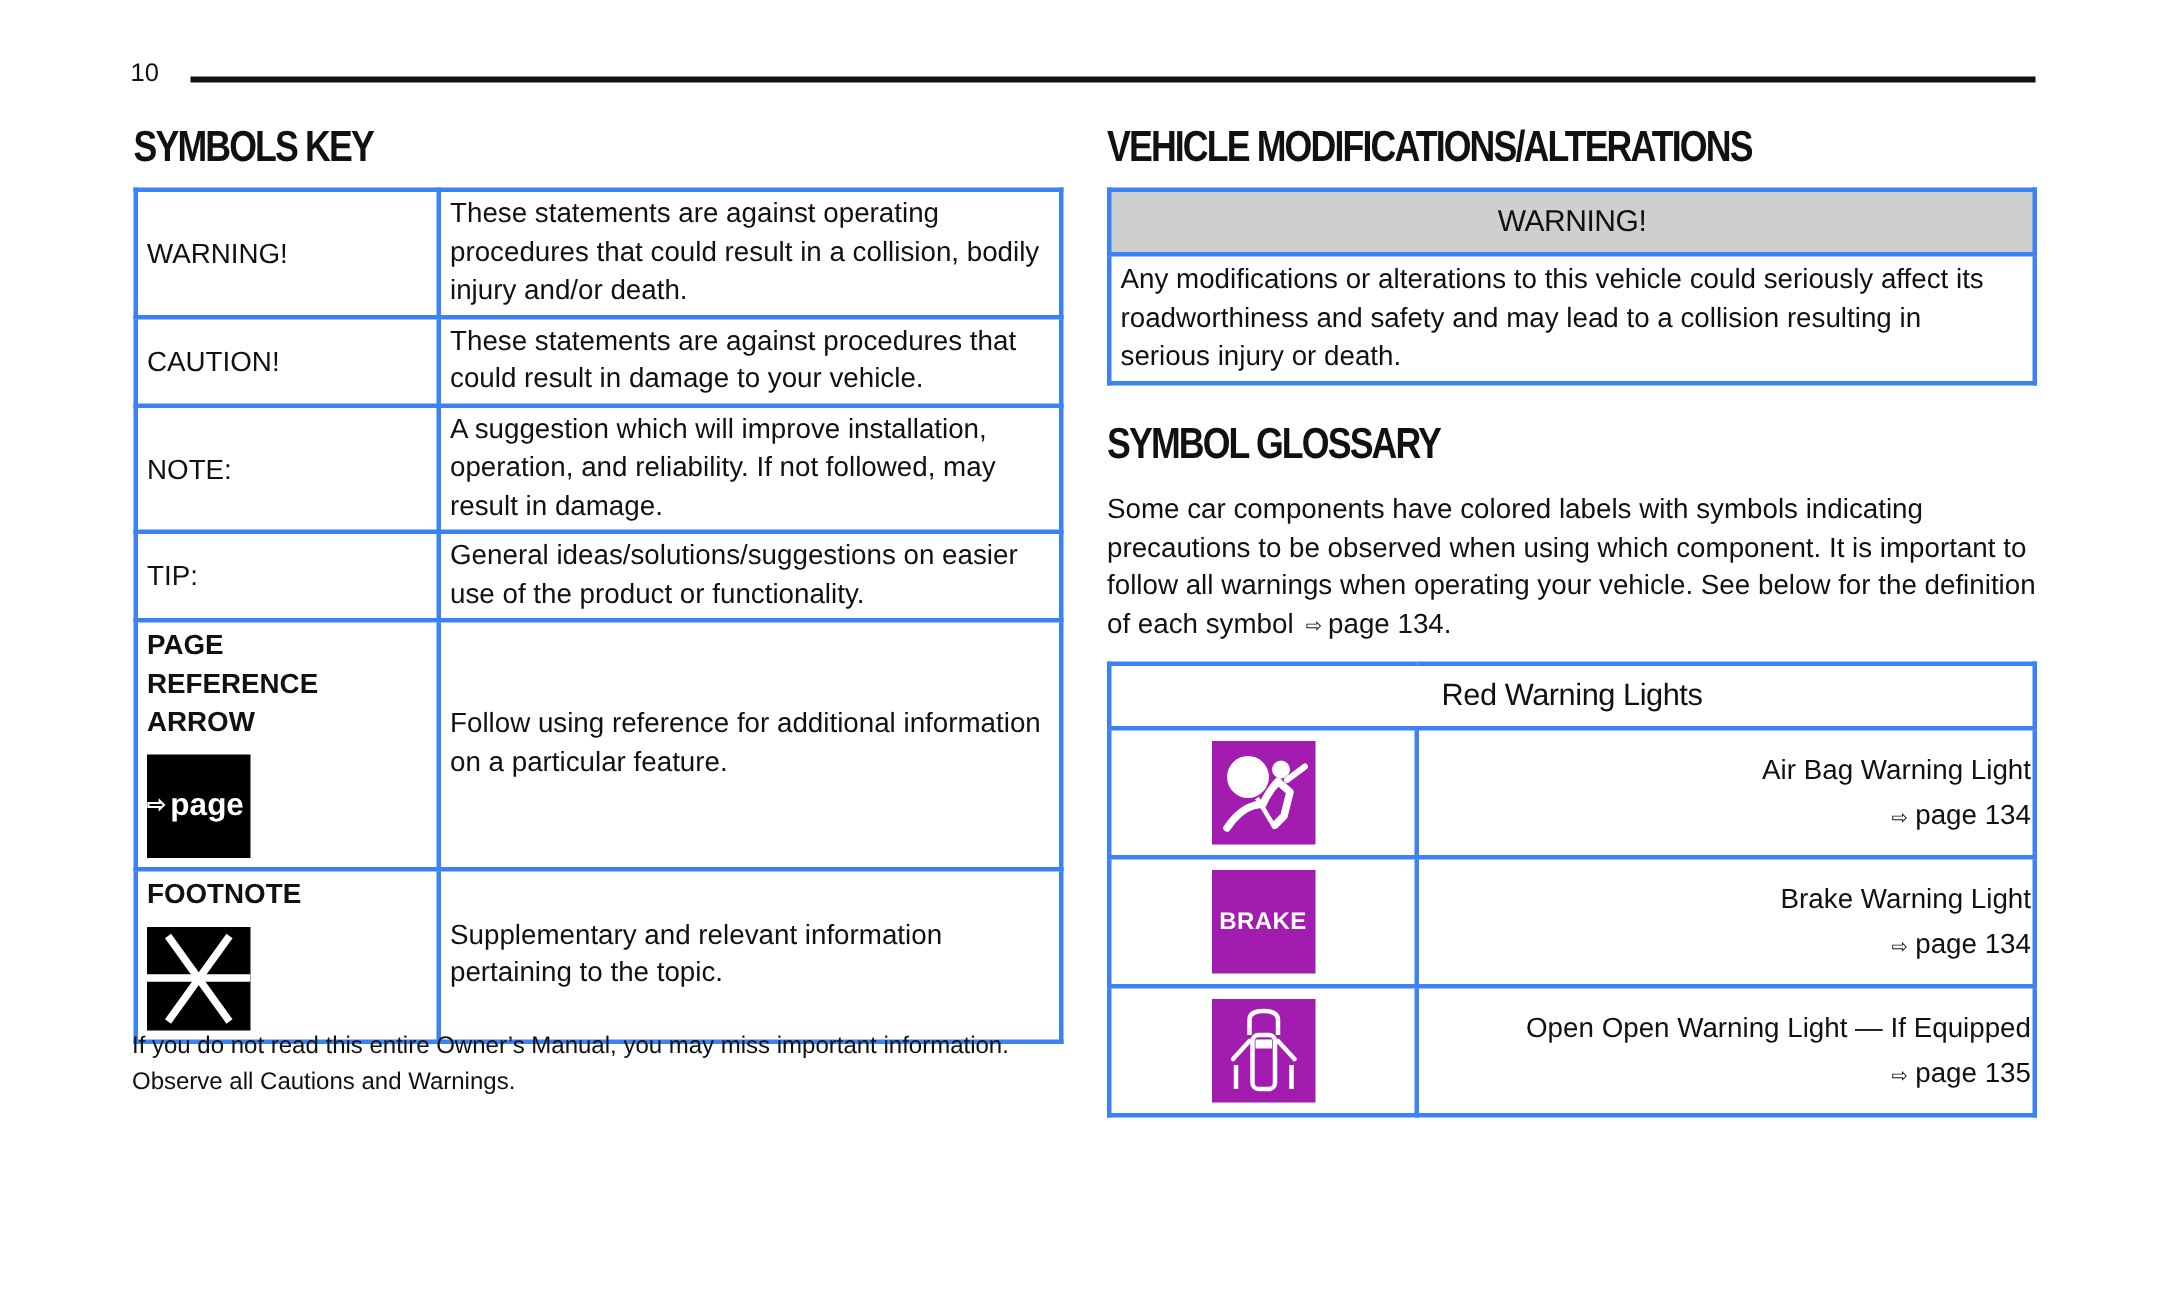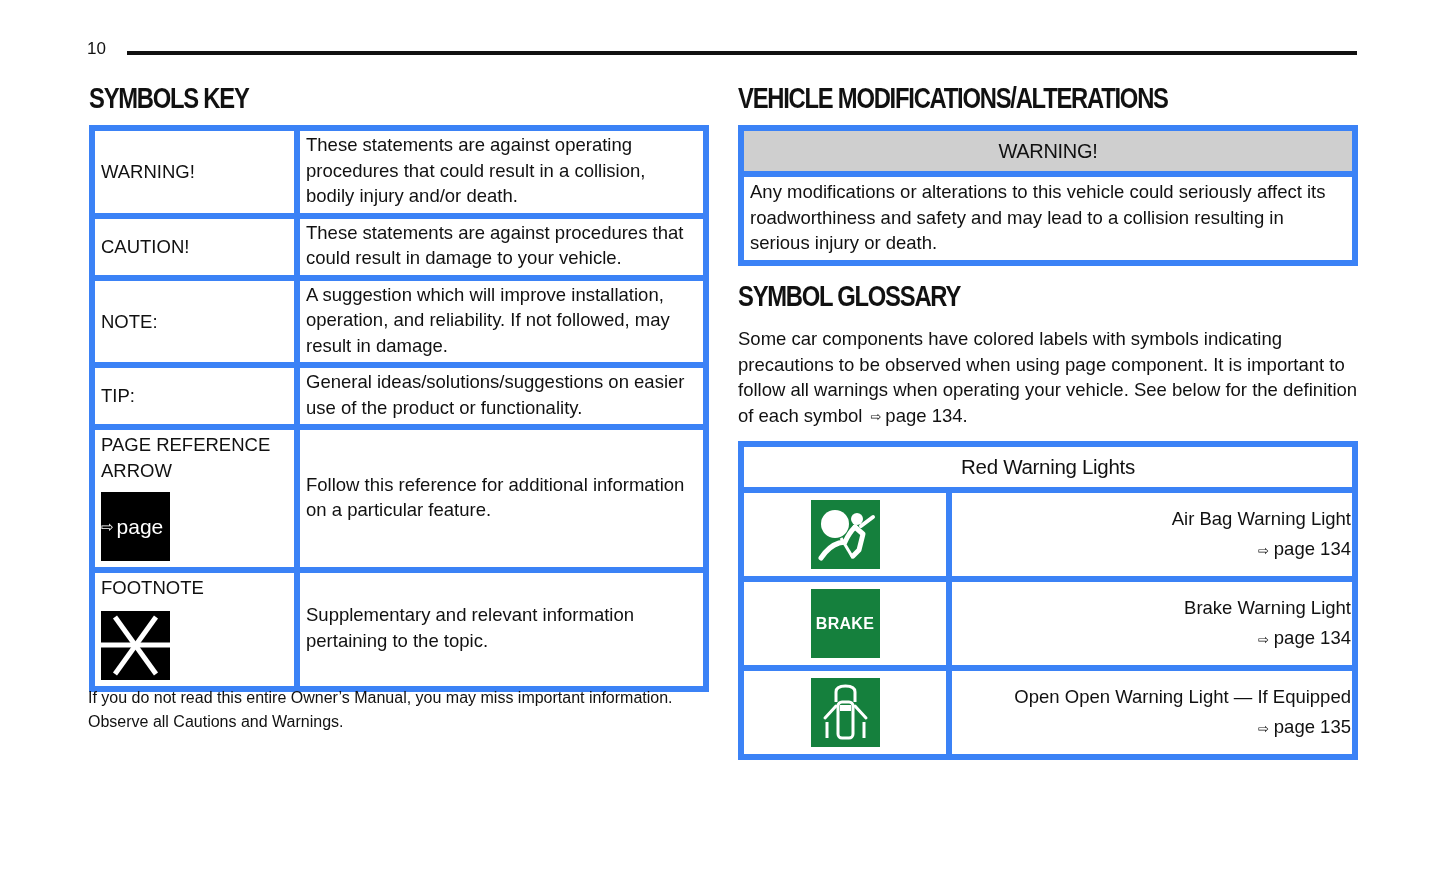--- a/index.html
+++ b/index.html
@@ -6,48 +6,48 @@
   body { width: 1445px; height: 874px; position: relative; overflow: hidden;
          font-family: "Liberation Sans", sans-serif; color: #111; }
   .page-number { position: absolute; left: 87px; top: 39px; font-size: 17px; }
   .header-rule { position: absolute; left: 127px; top: 51px; width: 1230px; height: 4px; background: #111; }
 
   .heading { position: absolute; font-family: "Liberation Sans", sans-serif; font-weight: bold;
              font-size: 29px; letter-spacing: -1.5px; transform: scaleX(0.82); transform-origin: left top;
              white-space: nowrap; }
 
   table { border-collapse: collapse; }
-  td, th { border: 6px solid #3b82f6; vertical-align: middle; }
+  td, th { border: 3px solid #3b82f6; vertical-align: middle; }
 
   .symbols-table { position: absolute; left: 89px; top: 125px; width: 620px; }
   .symbols-table td { font-size: 18.5px; line-height: 25.5px; }
   .symbols-table td.term { width: 187px; padding: 0 6px; }
   .symbols-table td.def { padding: 1px 6px 4px 6px; }
-  .symbols-table td.term-top { vertical-align: top; padding-top: 2px; }
+  .symbols-table td.term-top { vertical-align: top; padding-top: 2px; font-weight: bold; }
 
   .pageref-icon { width: 69px; height: 69px; background: #000; margin: 9px 0 6px 0;
                   color: #fff; font-size: 21px; display: flex; align-items: center; overflow: hidden; white-space: nowrap; }
   .pageref-icon .arrow { font-size: 15px; margin-right: 3px; }
   .footnote-icon { width: 69px; height: 69px; background: #000; margin: 10px 0 6px 0; }
 
   .footer-note { position: absolute; left: 88px; top: 686px; width: 620px; font-size: 16px; line-height: 24px; }
 
   .warning-box { position: absolute; left: 738px; top: 125px; width: 620px; }
   .warning-box th { background: #cfcfcf; font-weight: normal; font-size: 20px; height: 40px; padding: 0;
                     letter-spacing: -0.3px; }
   .warning-box td { font-size: 18.5px; line-height: 25.5px; padding: 2px 22px 4px 6px; }
 
   .glossary-intro { position: absolute; left: 738px; top: 326px; width: 625px; font-size: 18.5px; line-height: 25.5px; }
   .ref-arrow { display: inline-block; font-size: 13px; margin: 0 4px 0 8px; vertical-align: 1px; }
 
   .lights-table { position: absolute; left: 738px; top: 441px; width: 620px; border-radius: 16px; }
   .lights-table th { font-weight: normal; font-size: 20.5px; height: 40px; padding: 0; letter-spacing: -0.3px; }
   .lights-table td { height: 81px; text-align: right; font-size: 18.5px; line-height: 30px; }
   .lights-table td.icon-cell { width: 200px; }
-  .light-icon { width: 69px; height: 69px; background: #15803d; margin: 0 auto; display: flex;
+  .light-icon { width: 69px; height: 69px; background: #a21caf; margin: 0 auto; display: flex;
                 align-items: center; justify-content: center; }
   .brake-text { color: #fff; font-weight: bold; font-size: 16px; letter-spacing: 0.3px; }
   .small-arrow { font-size: 13px; margin-right: 5px; }
 </style>
 </head>
 <body>
 
 <div class="page-number">10</div>
 <div class="header-rule"></div>
 
@@ -72,21 +72,21 @@
     <td class="def">General ideas/solutions/suggestions on easier use of the product or functionality.</td>
   </tr>
   <tr style="height:138px;">
     <td class="term term-top">
       <div style="width:170px;">PAGE REFERENCE ARROW</div>
       <div class="pageref-icon">
         <span class="arrow">⇨</span>
         <span>page</span>
       </div>
     </td>
-    <td class="def">Follow this reference for additional information on a particular feature.</td>
+    <td class="def">Follow using reference for additional information on a particular feature.</td>
   </tr>
   <tr style="height:113px;margin-left:42px;">
     <td class="term term-top">
       <div>FOOTNOTE</div>
       <div class="footnote-icon">
         <svg width="69" height="69" viewBox="0 0 69 69">
           <line x1="14" y1="6" x2="55" y2="63" stroke="#fff" stroke-width="5"></line>
           <line x1="55" y1="6" x2="14" y2="63" stroke="#fff" stroke-width="5"></line>
           <line x1="0" y1="34" x2="69" y2="34" stroke="#fff" stroke-width="5"></line>
         </svg>
@@ -108,21 +108,21 @@
   </tr>
   <tr>
     <td>Any modifications or alterations to this vehicle could seriously affect its roadworthiness and safety and may lead to a collision resulting in serious injury or death.</td>
   </tr>
 </tbody>
   </table>
 
 <div class="heading" style="left:738px; top:280px;">SYMBOL GLOSSARY</div>
 
 <div class="glossary-intro">
-  <span>Some car components have colored labels with symbols indicating precautions to be observed when using page component. It is important to follow all warnings when operating your vehicle. See below for the definition of each symbol</span><span class="ref-arrow">⇨</span><span>page 134.</span>
+  <span>Some car components have colored labels with symbols indicating precautions to be observed when using which component. It is important to follow all warnings when operating your vehicle. See below for the definition of each symbol</span><span class="ref-arrow">⇨</span><span>page 134.</span>
 </div>
 
 <table class="lights-table">
   <tbody>
       <tr>
     <th colspan="2">Red Warning Lights</th>
   </tr>
   <tr>
     <td class="icon-cell">
       <div class="light-icon">

